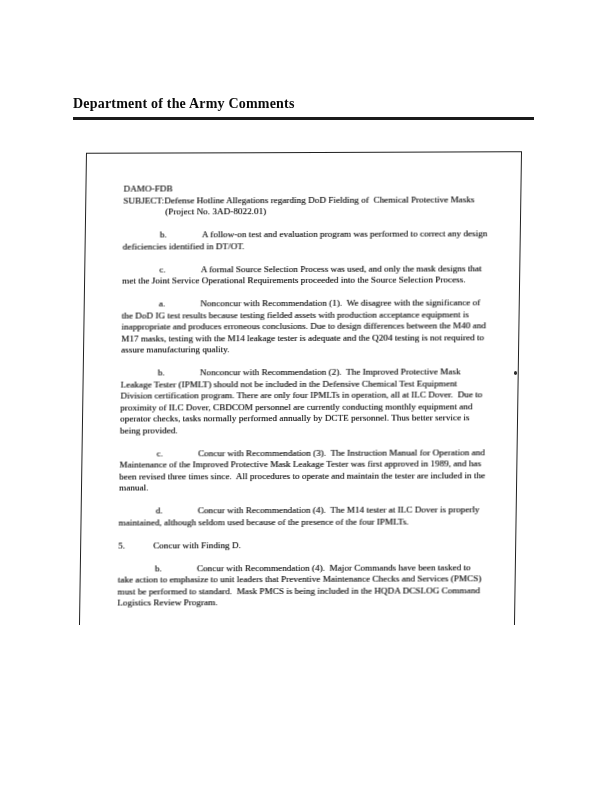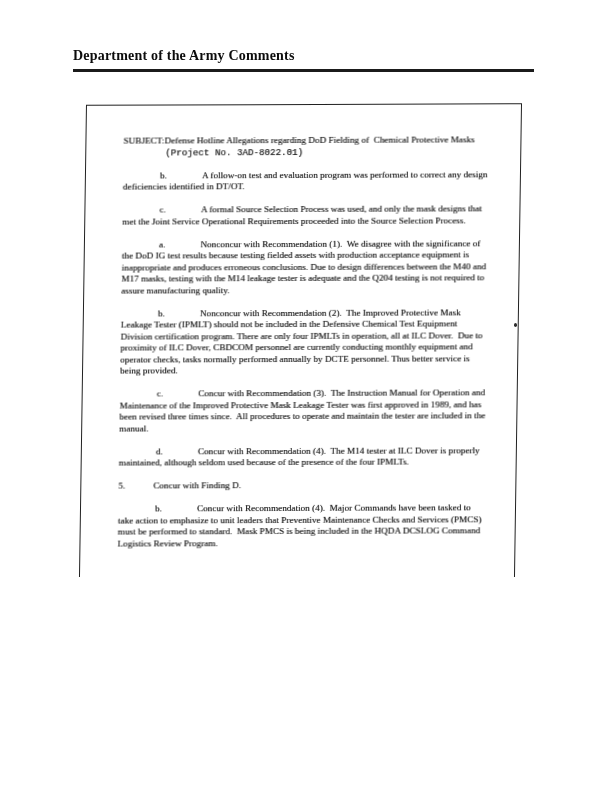--- a/index.html
+++ b/index.html
@@ -8,20 +8,21 @@
     background: #ffffff;
   }
   .page {
     position: relative;
     width: 607px;
     height: 577px;
     background: #ffffff;
     font-family: "Liberation Serif", "DejaVu Serif", serif;
     color: #111;
     overflow: hidden;
+    margin-top: 48px;
   }
 
   
   .running-header {
     position: absolute;
     left: 73px;
     top: 48px;
     width: 461px;
   }
   .header-title {
@@ -63,21 +64,21 @@
     top: 30px;
     right: 27px;
     font-size: 9.2px;
     line-height: 11.5px;
     color: #1d1d1d;
     text-shadow: 0.35px 0 0.25px rgba(25,25,25,0.55);
     filter: blur(0.15px);
   }
   .line { white-space: pre-wrap; }
   .subject-line .subject-label { }
-  .project-line { padding-left: 42px; font-family: Liberation Mono, monospace; }
+  .project-line { padding-left: 42px; }
 
   .para {
     margin: 11.5px 0 0 0;
   }
   .para .para-text { white-space: pre-wrap; }
   .para-letter { text-indent: 37px; }
   .para-letter .para-label { padding-right: 35px; }
   .para-number { text-indent: 0; }
   .para-number .para-label { padding-right: 28px; }
 
@@ -106,20 +107,21 @@
 <div class="page">
 
   <div class="running-header">
     <div class="header-title">Department of the Army Comments</div>
     <div class="header-rule"></div>
   </div>
 
   <div class="scan-box">
     <div class="memo">
 
+      <div class="line office-symbol">DAMO-FDB</div>
 
       <div class="line subject-line"><span class="subject-label">SUBJECT:</span><span class="subject-text">Defense Hotline Allegations regarding DoD Fielding of  Chemical Protective Masks</span></div>
 
       <div class="line project-line">(Project No. 3AD-8022.01)</div>
 
       <p class="para para-letter"><span class="para-label">b.</span><span class="para-text">A follow-on test and evaluation program was performed to correct any design deficiencies identified in DT/OT.</span></p>
 
       <p class="para para-letter"><span class="para-label">c.</span><span class="para-text">A formal Source Selection Process was used, and only the mask designs that met the Joint Service Operational Requirements proceeded into the Source Selection Process.</span></p>
 
 

